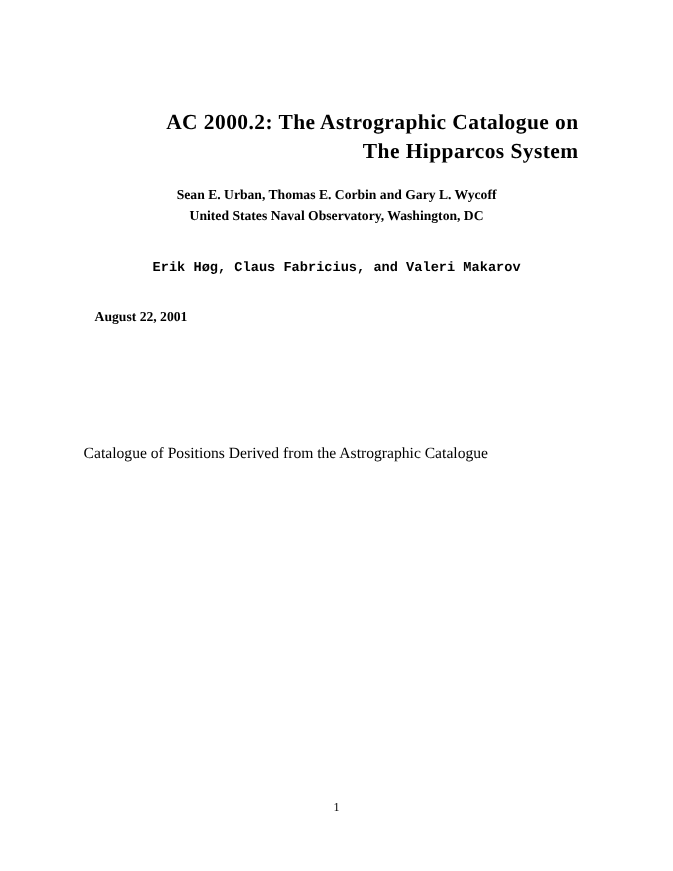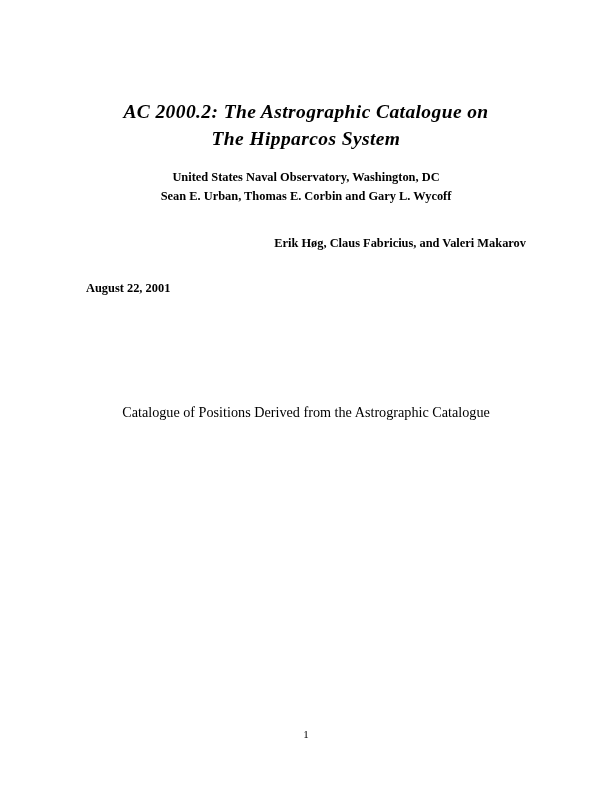--- a/index.html
+++ b/index.html
@@ -19,22 +19,21 @@
     position: relative;
     width: 612px;
     height: 792px;
     box-sizing: border-box;
   }
   .title-block {
     position: absolute;
     top: 98px;
     left: 86px;
     width: 440px;
-    text-align: center;
-    font-style: italic;
+    text-align: right;
   }
   .title-line {
     font-size: 19.5px;
     font-weight: bold;
     letter-spacing: 0.4px;
     line-height: 27px;
   }
   .authors-block {
     position: absolute;
     top: 168px;
@@ -45,37 +44,37 @@
   .author-line {
     font-size: 12.4px;
     font-weight: bold;
     line-height: 19px;
   }
   .authors-block-2 {
     position: absolute;
     top: 234px;
     left: 86px;
     width: 440px;
-    text-align: right;
+    text-align: center;
+    font-family: Liberation Mono, monospace;
   }
   .date-line {
     position: absolute;
     top: 281px;
     left: 86px;
     width: 440px;
     text-align: left;
     font-size: 12.4px;
     font-weight: bold;
   }
   .abstract-block {
     position: absolute;
     top: 400px;
     left: 76px;
     width: 460px;
-    text-align: center;
   }
   .abstract-line {
     font-size: 14.2px;
     line-height: 25px;
   }
   .page-number {
     position: absolute;
     top: 728px;
     left: 0;
     width: 612px;
@@ -87,22 +86,22 @@
 <body>
 
 <div class="page">
 
   <div class="title-block">
     <div class="title-line">AC 2000.2:  The Astrographic Catalogue on</div>
     <div class="title-line">The Hipparcos System</div>
   </div>
 
   <div class="authors-block">
+    <div class="author-line">Sean E. Urban, Thomas E. Corbin and Gary L. Wycoff</div>
     <div class="author-line">United States Naval Observatory, Washington, DC</div>
-    <div class="author-line">Sean E. Urban, Thomas E. Corbin and Gary L. Wycoff</div>
   </div>
 
   <div class="authors-block-2">
     <div class="author-line">Erik Høg, Claus Fabricius, and Valeri Makarov</div>
   </div>
 
   <div class="date-line">August 22, 2001</div>
 
   <div class="abstract-block">
     <div class="abstract-line">Catalogue of Positions Derived from the Astrographic Catalogue</div>

